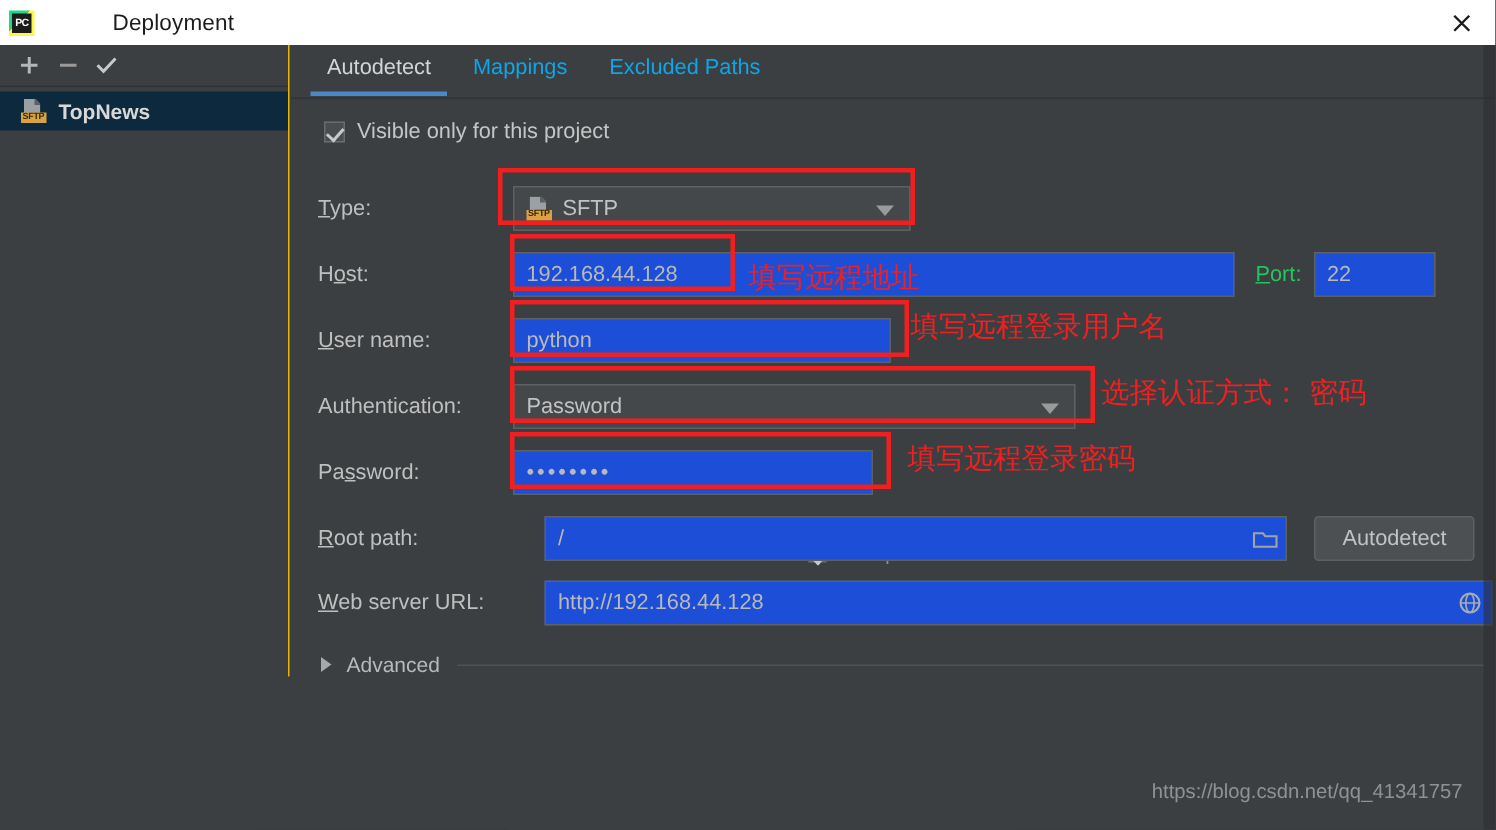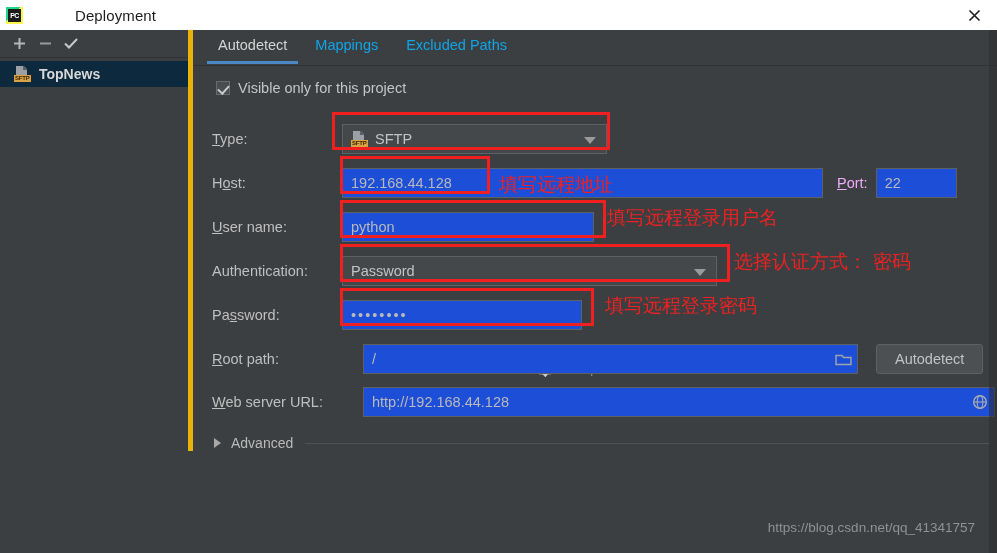--- a/index.html
+++ b/index.html
@@ -51,21 +51,21 @@
     display: flex; align-items: center; justify-content: center;
     cursor: pointer;
   }
   .title-close svg { display:block; }
 
   
   .leftpanel {
     position: absolute; left: 0; top: 30px;
     width: 193px; height: 421px;
     background: #3c3f41;
-    border-right: 5px solid #eab308;
+    border-right: 1px solid #eab308;
   }
   .left-toolbar {
     height: 28px;
     display: flex; align-items: center;
     padding-left: 6px;
     background: #3c3f41;
     border-bottom: 1px solid #323232;
   }
   .tb-btn {
     width: 26px; height: 24px;
@@ -210,21 +210,21 @@
   }
   .redtext {
     position: absolute;
     color: #f02020;
     font-size: 19px;
     font-family: "DejaVu Sans", sans-serif;
     white-space: nowrap;
     pointer-events: none;
   }
 
-  .port-label { font-size: 14.5px; color: #f0abfc; margin-left: 14px; margin-right: 8px; }
+  .port-label { font-size: 14.5px; color: #22c55e; margin-left: 14px; margin-right: 8px; }
 
   .btn {
     height: 30px;
     background: #4c5052;
     border: 1px solid #5e6163;
     border-radius: 3px;
     color: #c2c2c2;
     font-size: 14.5px;
     display: inline-flex; align-items: center; justify-content: center;
     padding: 0 14px;

